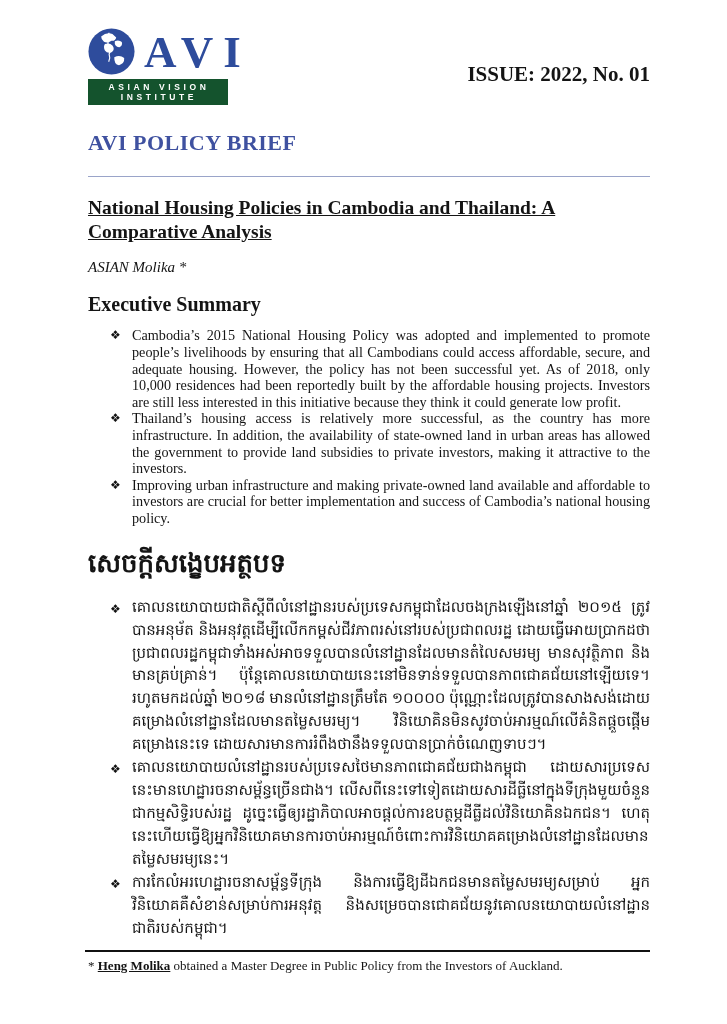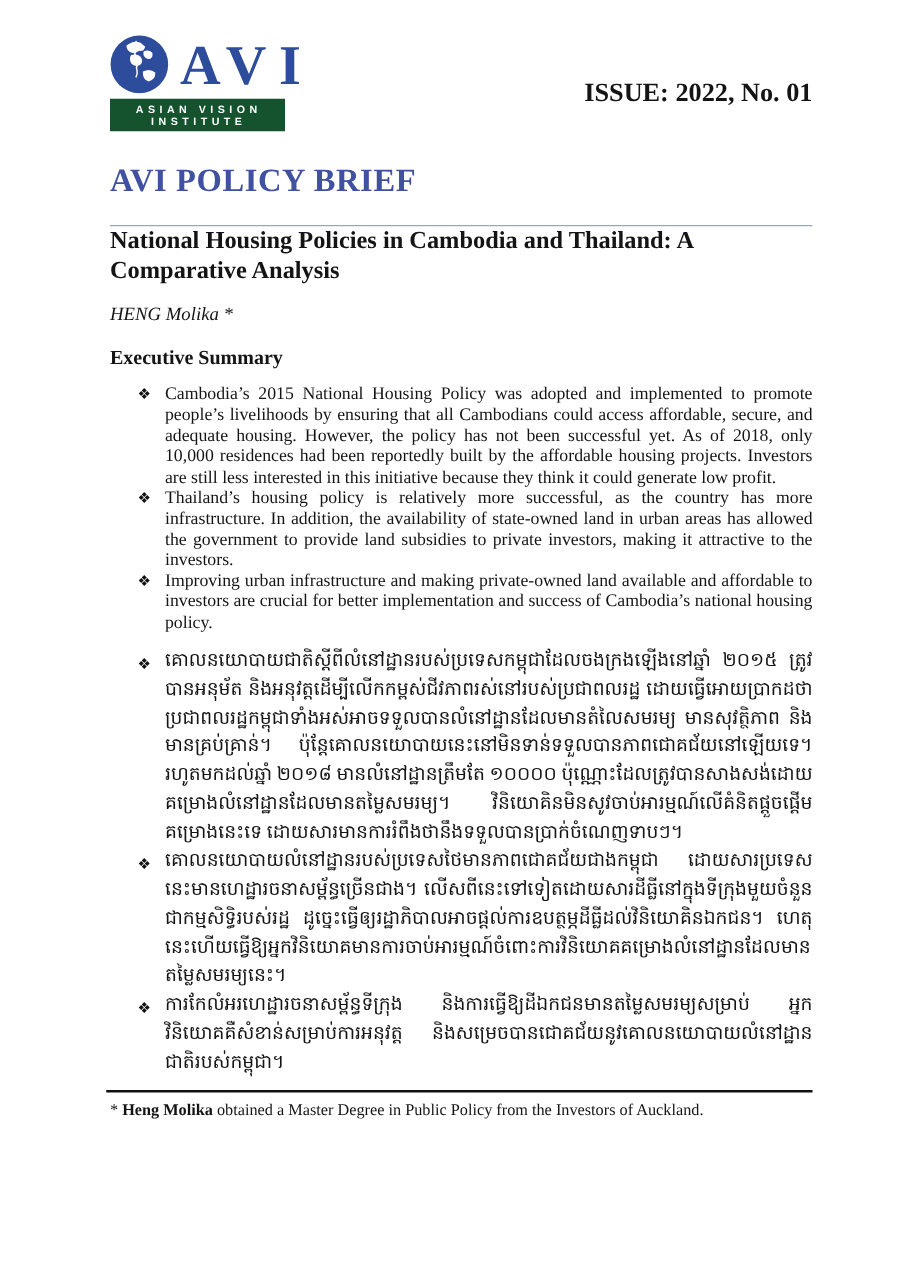--- a/index.html
+++ b/index.html
@@ -23,44 +23,44 @@
   }
   .logo-banner {
     margin-top: 4px; background: #14532d; color: #ffffff;
     font-family: "Liberation Sans", sans-serif;
     font-size: 8.5px; font-weight: bold; letter-spacing: 3.6px;
     text-align: center; padding: 3px 4px 3px 6px; width: 140px;
   }
   .issue { font-size: 21px; font-weight: bold; margin-top: 34px; white-space: nowrap; }
 
   
-  .masthead { font-size: 26px; font-weight: bold; color: #3f51a0; margin-top: 25px; letter-spacing: 0.5px; }
+  .masthead { font-size: 22px; font-weight: bold; color: #3f51a0; margin-top: 25px; letter-spacing: 0.5px; }
   .dateline { font-size: 16px; font-weight: bold; margin-top: 9px; }
   .rule { border: none; border-top: 1px solid #9aa4c9; margin-top: 20px; }
 
   
-  .article-title { font-size: 19.5px; font-weight: bold; line-height: 1.24; max-width: 505px; }
+  .article-title { font-size: 19.5px; font-weight: bold; line-height: 1.24; margin-top: 19px; max-width: 505px; text-decoration: underline; }
   .author { font-size: 15px; font-style: italic; margin-top: 15px; }
-  .exec-heading { font-size: 16px; font-weight: bold; margin-top: 17px; }
+  .exec-heading { font-size: 20px; font-weight: bold; margin-top: 17px; }
 
   
   ul.bullets { list-style: none; margin: 11px 0 0 22px; }
   ul.bullets li { position: relative; padding-left: 22px; text-align: justify; }
   ul.bullets .glyph { position: absolute; left: 0; top: 1px; font-size: 12px; color: #111; }
   ul.en { font-size: 14.2px; line-height: 1.17; }
   ul.km { font-size: 15px; line-height: 1.53; }
   ul.km .glyph { top: 4px; }
 
   
   .khmer-heading { font-size: 26px; font-weight: bold; margin-top: 20px; }
 
   
   .footnote-rule { border: none; border-top: 2.5px solid #111111; margin: 10px 0 0 -3px; }
   .footnote-text { font-size: 13px; margin-top: 6px; }
-  .footnote-text strong { font-weight: bold; }
+  .footnote-text strong { font-weight: bold; text-decoration: underline; }
 </style>
 </head>
 <body>
 
 <div class="page">
 
   <header class="header">
     <div class="logo">
       <div class="logo-top">
         <svg class="globe" viewBox="0 0 100 100" aria-hidden="true">
@@ -75,38 +75,39 @@
       </div>
       <div class="logo-banner">ASIAN VISION INSTITUTE</div>
     </div>
     <div class="issue">ISSUE: 2022, No. 01</div>
   </header>
 
   <h1 class="masthead">AVI POLICY BRIEF</h1>
   <hr class="rule">
 
   <h2 class="article-title">National Housing Policies in Cambodia and Thailand: A Comparative Analysis</h2>
-  <div class="author">HENG Molika *</div>
+  <div class="author">ASIAN Molika *</div>
 
   <h3 class="exec-heading">Executive Summary</h3>
   <ul class="bullets en">
     <li>
       <span class="glyph">❖</span>
       <span>Cambodia’s 2015 National Housing Policy was adopted and implemented to promote people’s livelihoods by ensuring that all Cambodians could access affordable, secure, and adequate housing. However, the policy has not been successful yet. As of 2018, only 10,000 residences had been reportedly built by the affordable housing projects. Investors are still less interested in this initiative because they think it could generate low profit.</span>
     </li>
     <li>
       <span class="glyph">❖</span>
-      <span>Thailand’s housing policy is relatively more successful, as the country has more infrastructure. In addition, the availability of state-owned land in urban areas has allowed the government to provide land subsidies to private investors, making it attractive to the investors.</span>
+      <span>Thailand’s housing access is relatively more successful, as the country has more infrastructure. In addition, the availability of state-owned land in urban areas has allowed the government to provide land subsidies to private investors, making it attractive to the investors.</span>
     </li>
     <li>
       <span class="glyph">❖</span>
       <span>Improving urban infrastructure and making private-owned land available and affordable to investors are crucial for better implementation and success of Cambodia’s national housing policy.</span>
     </li>
   </ul>
 
+  <h3 class="khmer-heading">សេចក្តីសង្ខេបអត្ថបទ</h3>
   <ul class="bullets km">
     <li>
       <span class="glyph">❖</span>
       <span>គោលនយោបាយជាតិស្តីពីលំនៅដ្ឋានរបស់ប្រទេសកម្ពុជាដែលចងក្រងឡើងនៅឆ្នាំ ២០១៥ ត្រូវបានអនុម័ត និងអនុវត្តដើម្បីលើកកម្ពស់ជីវភាពរស់នៅរបស់ប្រជាពលរដ្ឋ ដោយធ្វើអោយប្រាកដថាប្រជាពលរដ្ឋកម្ពុជាទាំងអស់អាចទទួលបានលំនៅដ្ឋានដែលមានតំលៃសមរម្យ មានសុវត្ថិភាព និងមានគ្រប់គ្រាន់។ ប៉ុន្តែគោលនយោបាយនេះនៅមិនទាន់ទទួលបានភាពជោគជ័យនៅឡើយទេ។ រហូតមកដល់ឆ្នាំ ២០១៨ មានលំនៅដ្ឋានត្រឹមតែ ១០០០០ ប៉ុណ្ណោះដែលត្រូវបានសាងសង់ដោយគម្រោងលំនៅដ្ឋានដែលមានតម្លៃសមរម្យ។ វិនិយោគិនមិនសូវចាប់អារម្មណ៍លើគំនិតផ្តួចផ្តើមគម្រោងនេះទេ ដោយសារមានការរំពឹងថានឹងទទួលបានប្រាក់ចំណេញទាបៗ។</span>
     </li>
     <li>
       <span class="glyph">❖</span>
       <span>គោលនយោបាយលំនៅដ្ឋានរបស់ប្រទេសថៃមានភាពជោគជ័យជាងកម្ពុជា ដោយសារប្រទេសនេះមានហេដ្ឋារចនាសម្ព័ន្ធច្រើនជាង។ លើសពីនេះទៅទៀតដោយសារដីធ្លីនៅក្នុងទីក្រុងមួយចំនួនជាកម្មសិទ្ធិរបស់រដ្ឋ ដូច្នេះធ្វើឲ្យរដ្ឋាភិបាលអាចផ្តល់ការឧបត្ថម្ភដីធ្លីដល់វិនិយោគិនឯកជន។ ហេតុនេះហើយធ្វើឱ្យអ្នកវិនិយោគមានការចាប់អារម្មណ៍ចំពោះការវិនិយោគគម្រោងលំនៅដ្ឋានដែលមានតម្លៃសមរម្យនេះ។</span>
     </li>
     <li>

